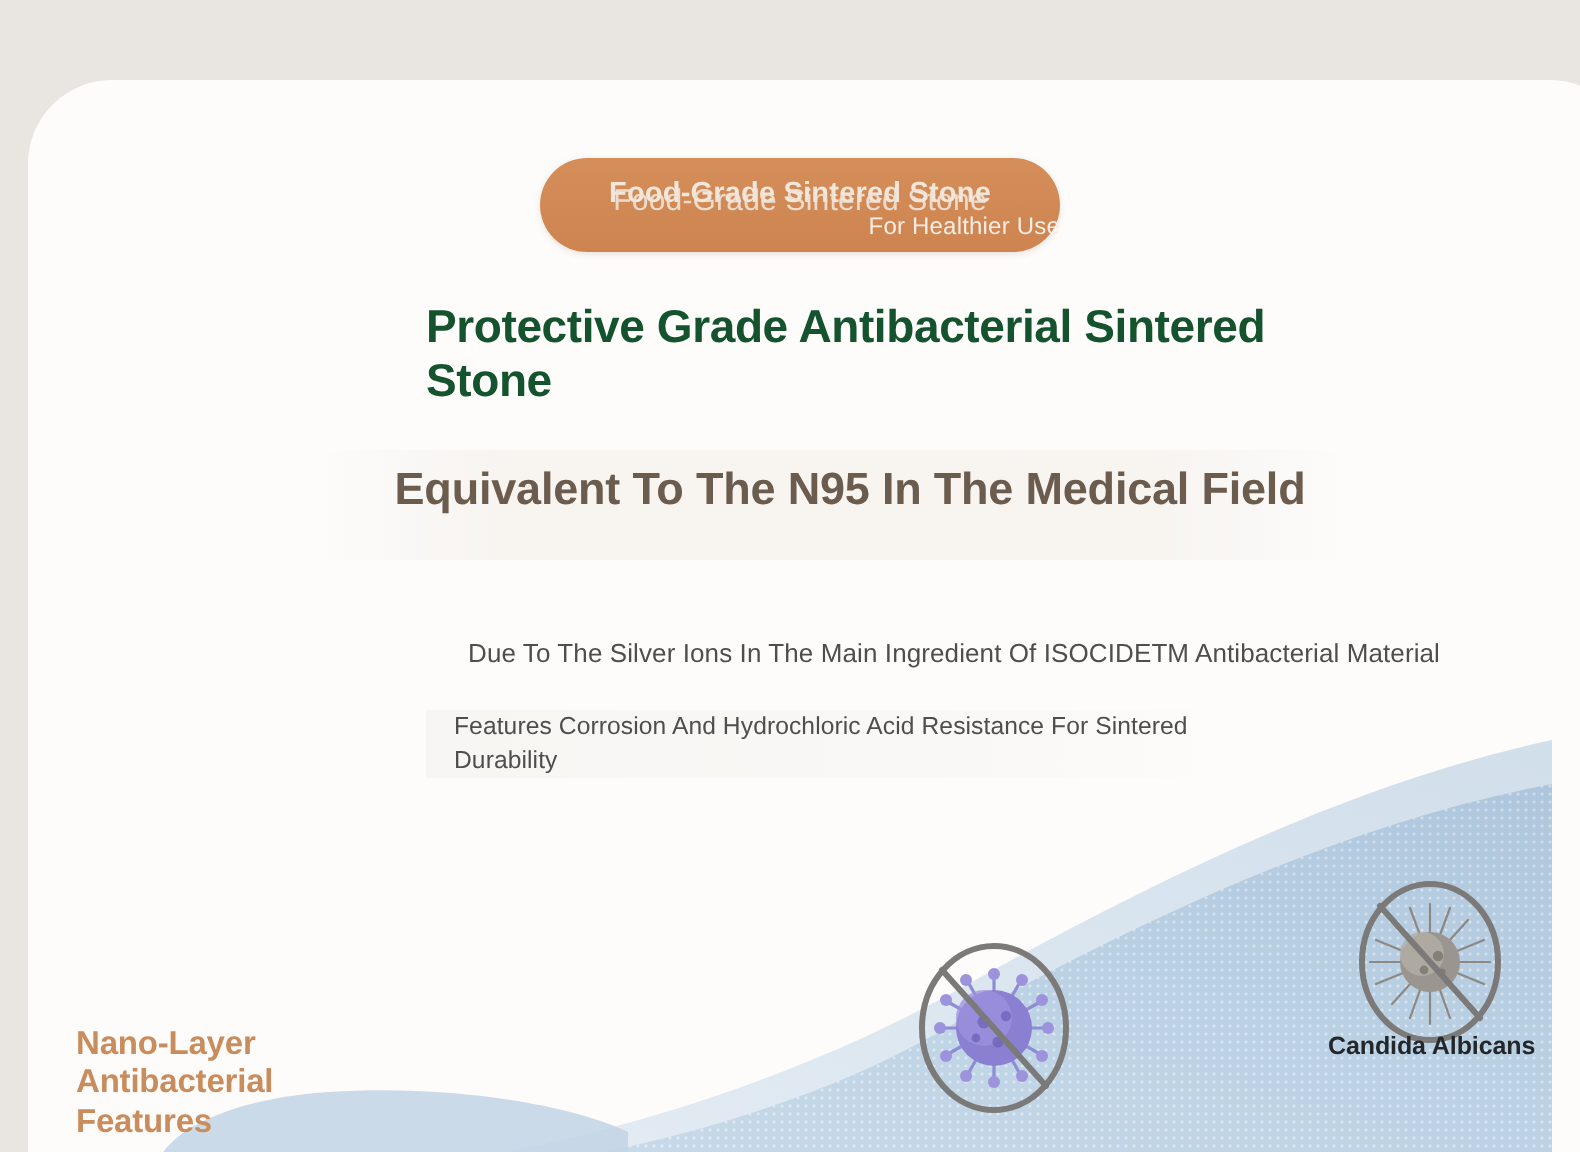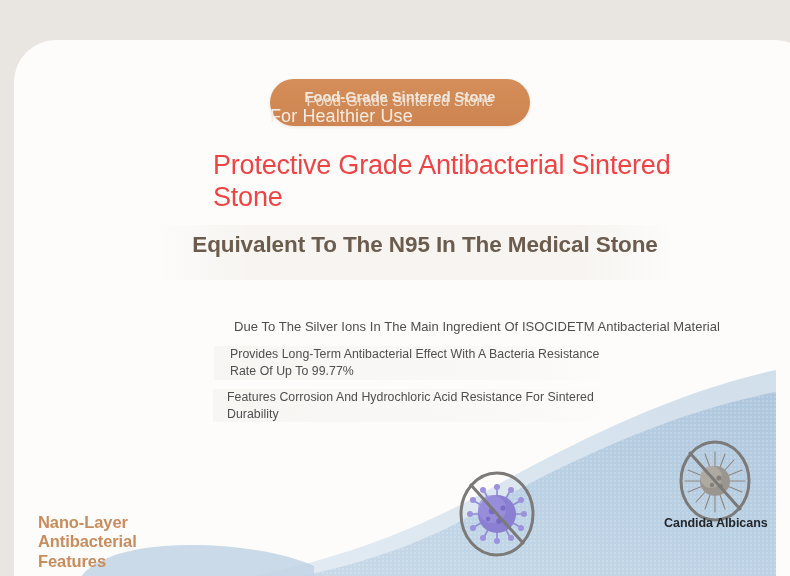--- a/index.html
+++ b/index.html
@@ -90,38 +90,38 @@
     color: #efe3d8;
     letter-spacing: .1px;
     white-space: nowrap;
     opacity: .92;
   }
   .badge-line-c {
     position: absolute;
     left: 0;
     top: 27px;
     width: 260px;
-    text-align: left;
-    font-size: 18px;
+    text-align: right;
+    font-size: 12px;
     font-weight: 500;
     color: #f6ece3;
     letter-spacing: .1px;
     white-space: nowrap;
   }
 
   
   .headline {
     position: absolute;
     left: 199px;
     top: 110px;
     width: 470px;
-    font-size: 27px;
+    font-size: 23px;
     line-height: 1.18;
-    font-weight: normal;
-    color: #ef4444;
+    font-weight: bold;
+    color: #14532d;
     letter-spacing: -.2px;
   }
 
   .subhead-band {
     position: absolute;
     left: 141px;
     top: 185px;
     width: 520px;
     height: 55px;
     background: linear-gradient(90deg, rgba(248,246,243,0) 0%, rgba(246,243,239,.85) 18%, rgba(246,243,239,.85) 82%, rgba(248,246,243,0) 100%);
@@ -256,26 +256,25 @@
       <div class="badge-text-wrap">
         <div class="badge-line-a">Food-Grade Sintered Stone</div>
         <div class="badge-line-b">Food-Grade Sintered Stone</div>
         <div class="badge-line-c">For Healthier Use</div>
       </div>
     </div>
 
     <div class="headline">Protective Grade Antibacterial Sintered Stone</div>
 
     <div class="subhead-band"></div>
-    <div class="subhead">Equivalent To The N95 In The Medical Stone</div>
+    <div class="subhead">Equivalent To The N95 In The Medical Field</div>
 
     <div class="lead">Due To The Silver Ions In The Main Ingredient Of ISOCIDETM Antibacterial Material</div>
 
     <div class="bullets">
-      <div class="bullet b1">Provides Long-Term Antibacterial Effect With A Bacteria Resistance Rate Of Up To 99.77%</div>
       <div class="bullet b2">Features Corrosion And Hydrochloric Acid Resistance For Sintered Durability</div>
     </div>
 
     <div class="nano-caption">Nano-Layer Antibacterial Features</div>
     <div class="dot-line"></div>
 
     <div class="germ germ-kp">
       <svg width="86" height="86" viewBox="0 0 86 86" xmlns="http://www.w3.org/2000/svg" aria-hidden="true">
         <g stroke="#8f8cd6" stroke-width="1.6" stroke-linecap="round">
           <line x1="43" y1="43" x2="43" y2="17"></line>

